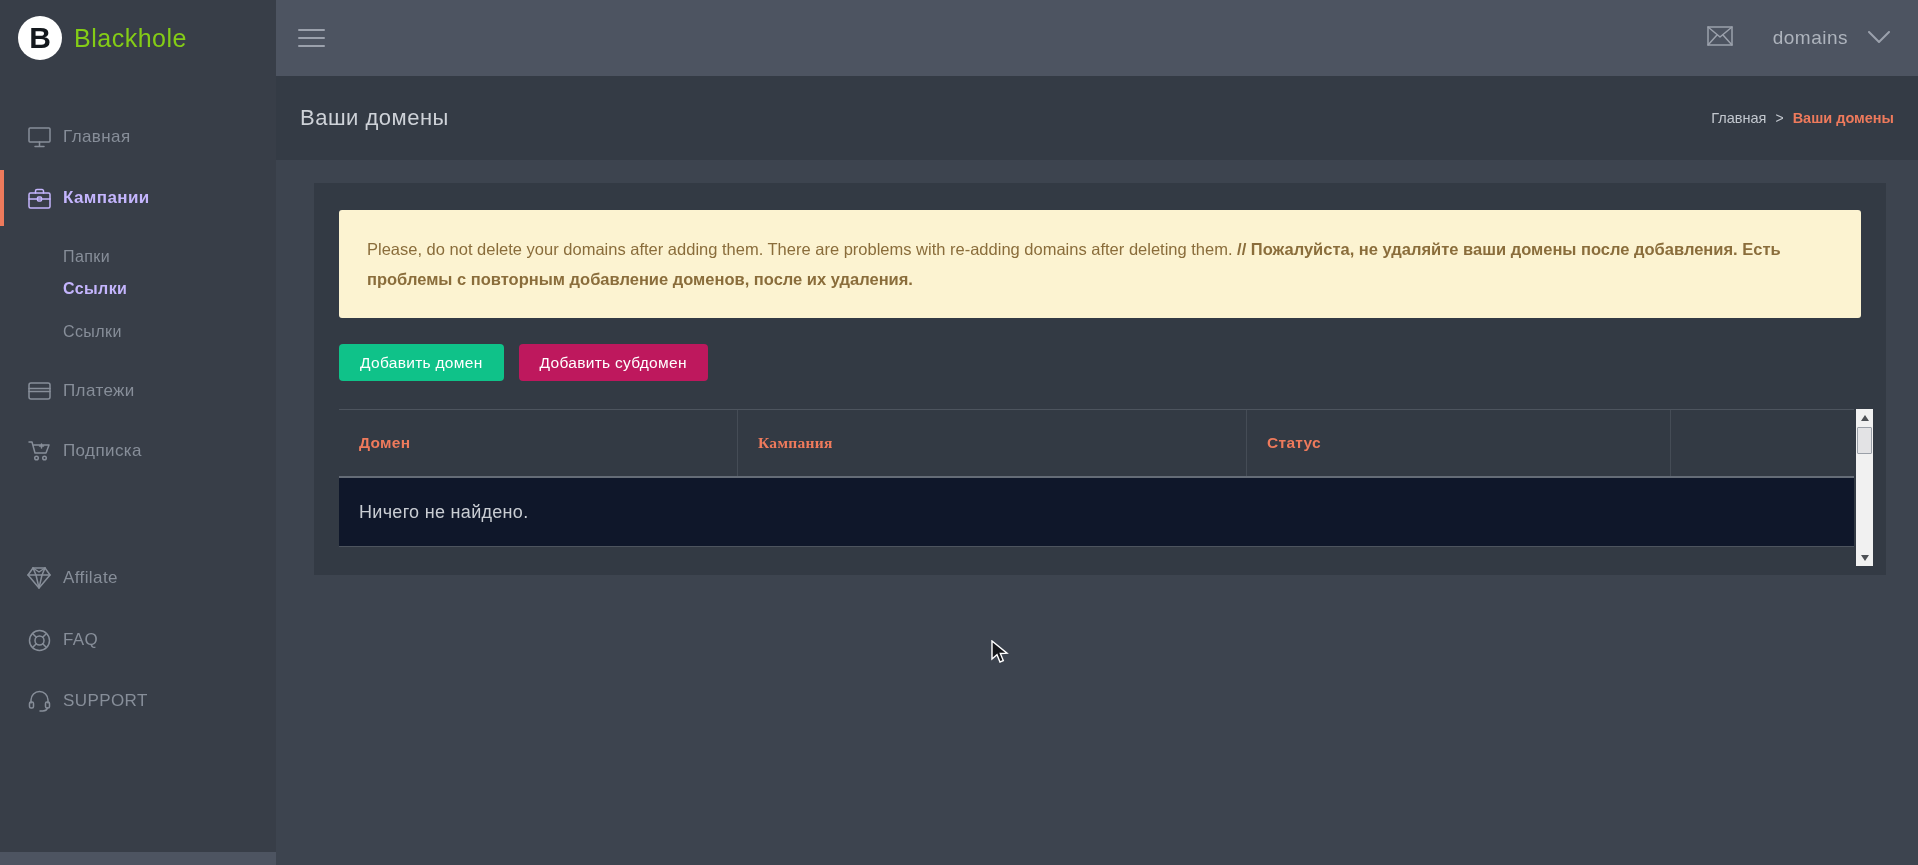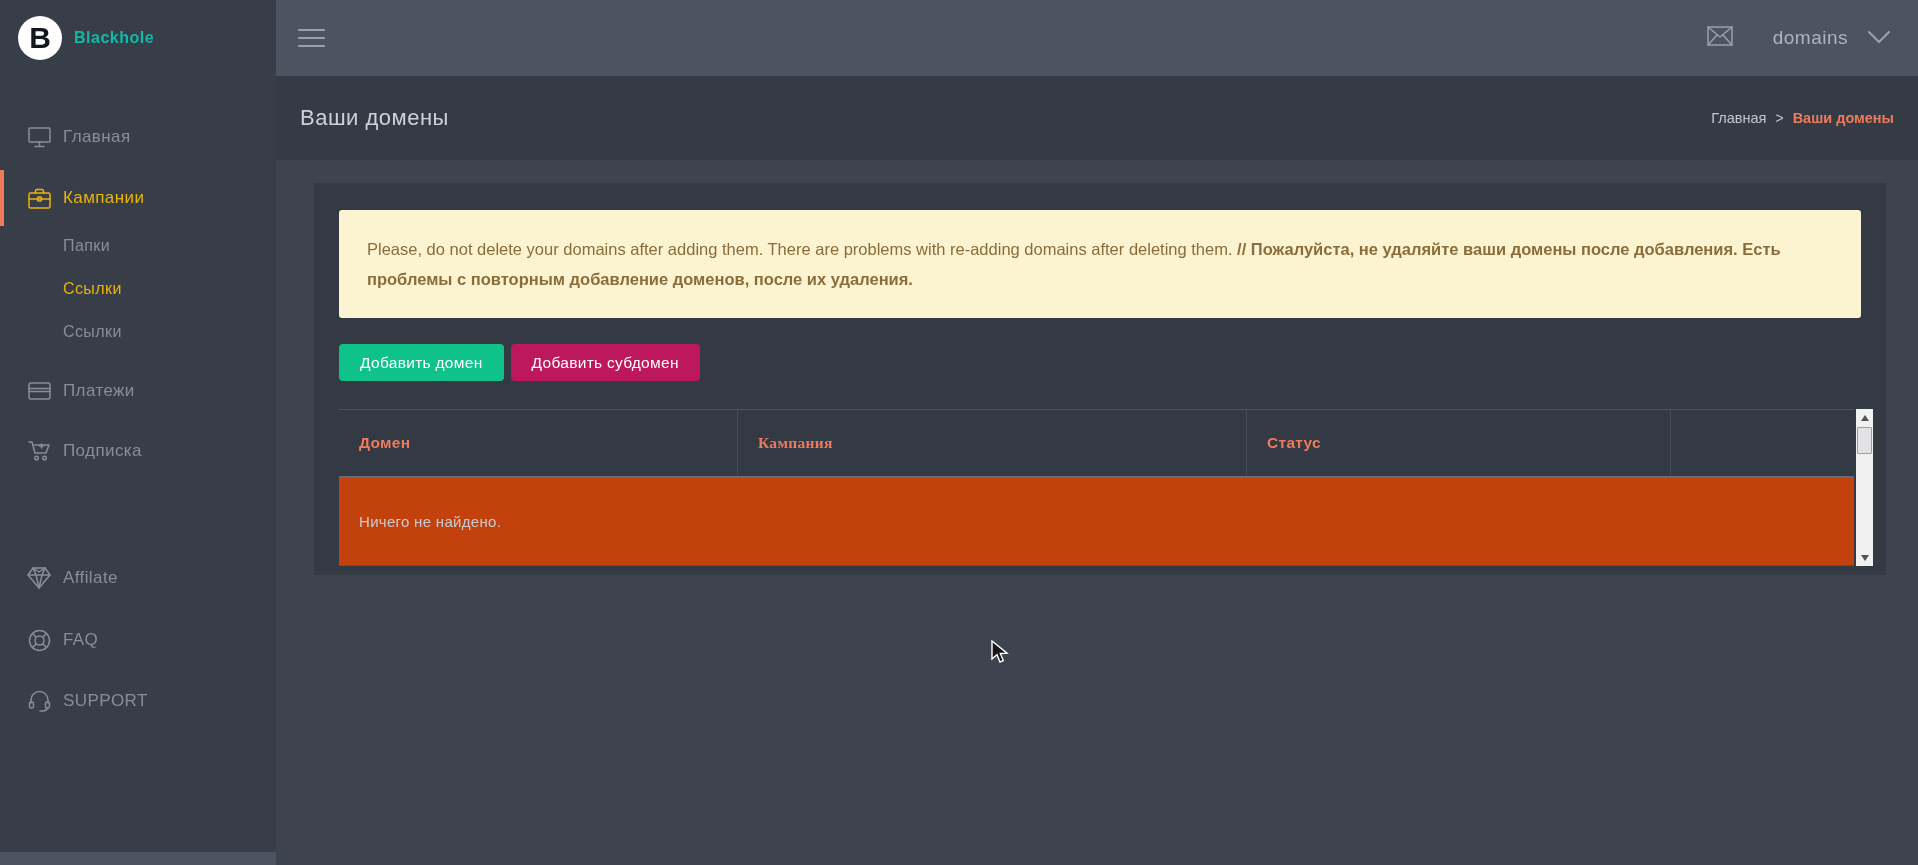--- a/index.html
+++ b/index.html
@@ -21,30 +21,30 @@
   .mail-icon { margin-right:40px; }
   .username { color:#aeb4bd; font-size:19px; letter-spacing:.5px; }
   .chevron { margin-left:20px; }
 
   
   .logo-area { position:absolute; left:0; top:0; width:276px; height:76px;
                background:#383e48; display:flex; align-items:center; z-index:3; }
   .logo-circle { width:44px; height:44px; border-radius:50%; background:#ffffff;
                  margin-left:18px; display:flex; align-items:center; justify-content:center;
                  color:#14181d; font-size:30px; font-weight:bold; }
-  .logo-text { color:#14b8a6; font-size:16px; font-weight:bold; margin-left:12px; letter-spacing:.5px; }
+  .logo-text { color:#84cc16; font-size:25px; font-weight:normal; margin-left:12px; letter-spacing:.5px; }
 
   .sidebar { position:absolute; left:0; top:76px; width:276px; height:776px; background:#383e48; }
   .sidebar-footer { position:absolute; left:0; top:852px; width:276px; height:13px; background:#4d5461; }
   .nav-item { position:absolute; left:0; width:276px; display:flex; align-items:center;
               color:#878e99; font-size:17px; letter-spacing:.4px; cursor:pointer; }
   .nav-item .nav-icon { width:24px; height:24px; margin-left:27px; margin-right:12px;
                         display:flex; align-items:center; justify-content:center; }
   .nav-item.sub { padding-left:63px; font-size:16px; }
-  .nav-item.active { color:#eab308; }
+  .nav-item.active { color:#c4b5fd;font-weight:bold; }
   .nav-item.active-bar { border-left:4px solid #ee7a5c; }
   .nav-item.active-bar .nav-icon { margin-left:23px; }
   svg.icn { stroke:currentColor; fill:none; stroke-width:1.5; stroke-linecap:round; stroke-linejoin:round; }
 
   
   .titlebar { position:absolute; left:276px; top:76px; width:1642px; height:84px;
               background:#343b45; display:flex; align-items:center; }
   .page-title { color:#ced2d8; font-size:22px; margin-left:24px; letter-spacing:.5px; font-weight:400; }
   .breadcrumb { margin-left:auto; margin-right:24px; font-size:14.5px; display:flex; align-items:center; }
   .crumb-root { color:#c3c8cf; cursor:pointer; }
@@ -52,38 +52,38 @@
   .crumb-current { color:#ee7a5c; font-weight:bold; }
 
   
   .panel { position:absolute; left:314px; top:183px; width:1572px; height:392px;
            background:#333a44; padding:27px 25px 0 25px; }
 
   .notice { width:1522px; min-height:101px; background:#fcf3d1; border-radius:3px;
             padding:24px 28px; color:#8a6d3b; font-size:16.5px; line-height:30px; }
   .notice b { font-weight:bold; }
 
-  .btn-row { margin-top:26px; display:flex; }
+  .btn-row { margin-top:26px; display:flex;gap:8px; }
   .btn { height:37px; border:none; border-radius:4px; color:#ffffff; font-size:15.5px;
          font-family:"Liberation Sans", sans-serif; padding:0 21px; margin-right:7px;
          letter-spacing:.3px; cursor:pointer; }
   .btn-green { background:#0fc289; }
   .btn-blue  { background:#be185d; }
 
   
   .table-wrap { margin-top:28px; position:relative; width:1534px; height:157px; }
   .tbl { width:1515px; border-top:1px solid #4d545e; }
   .thead { display:flex; height:68px; border-bottom:2px solid #656c77; background:#333a44; }
   .th { display:flex; align-items:center; padding-left:20px; color:#ee7a5c;
         font-size:15.5px; font-weight:bold; letter-spacing:.3px; border-right:1px solid #454c56; }
   .th:last-child { border-right:none; }
   .th.c1 { width:399px; } .th.c2 { width:509px;font-family:Liberation Serif, serif; } .th.c3 { width:424px; } .th.c4 { flex:1; }
-  .tbody-row { height:88px; background:#c2410c; border-bottom:1px solid #4d545e;
+  .tbody-row { height:69px; background:#0f172a; border-bottom:1px solid #4d545e;
                display:flex; align-items:center; padding-left:20px;
-               color:#c9cdd3; font-size:15px; letter-spacing:.3px; }
+               color:#c9cdd3; font-size:18px; letter-spacing:.3px; }
 
   
   .vscroll { position:absolute; right:0; top:0; width:17px; height:157px; background:#f1f1f1; }
   .sc-btn { position:absolute; left:0; width:17px; height:17px; background:#f1f1f1;
             display:flex; align-items:center; justify-content:center; cursor:pointer; }
   .sc-btn.up { top:0; } .sc-btn.down { bottom:0; }
   .tri-up { width:0; height:0; border-left:4px solid transparent; border-right:4px solid transparent;
             border-bottom:6px solid #4e5156; }
   .tri-down { width:0; height:0; border-left:4px solid transparent; border-right:4px solid transparent;
               border-top:6px solid #4e5156; }
@@ -142,21 +142,21 @@
       <svg width="23" height="21" viewBox="0 0 23 21" class="icn">
         <rect x="1" y="5" width="21" height="15" rx="1.5"></rect>
         <path d="M7.5 5 V3 a1.5 1.5 0 0 1 1.5 -1.5 h5 a1.5 1.5 0 0 1 1.5 1.5 V5"></path>
         <path d="M1 11 H22"></path>
         <rect x="9.5" y="9" width="4" height="4" rx="1"></rect>
       </svg>
     </span>
     <span>Кампании</span>
   </div>
 
-  <div class="nav-item sub" style="top:156px;height:28px">
+  <div class="nav-item sub" style="top:167px;height:28px">
     <span>Папки</span>
   </div>
   <div class="nav-item sub active" style="top:199px;height:28px">
     <span>Ссылки</span>
   </div>
   <div class="nav-item sub" style="top:242px;height:28px">
     <span>Ссылки</span>
   </div>
 
   <div class="nav-item" style="top:295px;height:40px">

